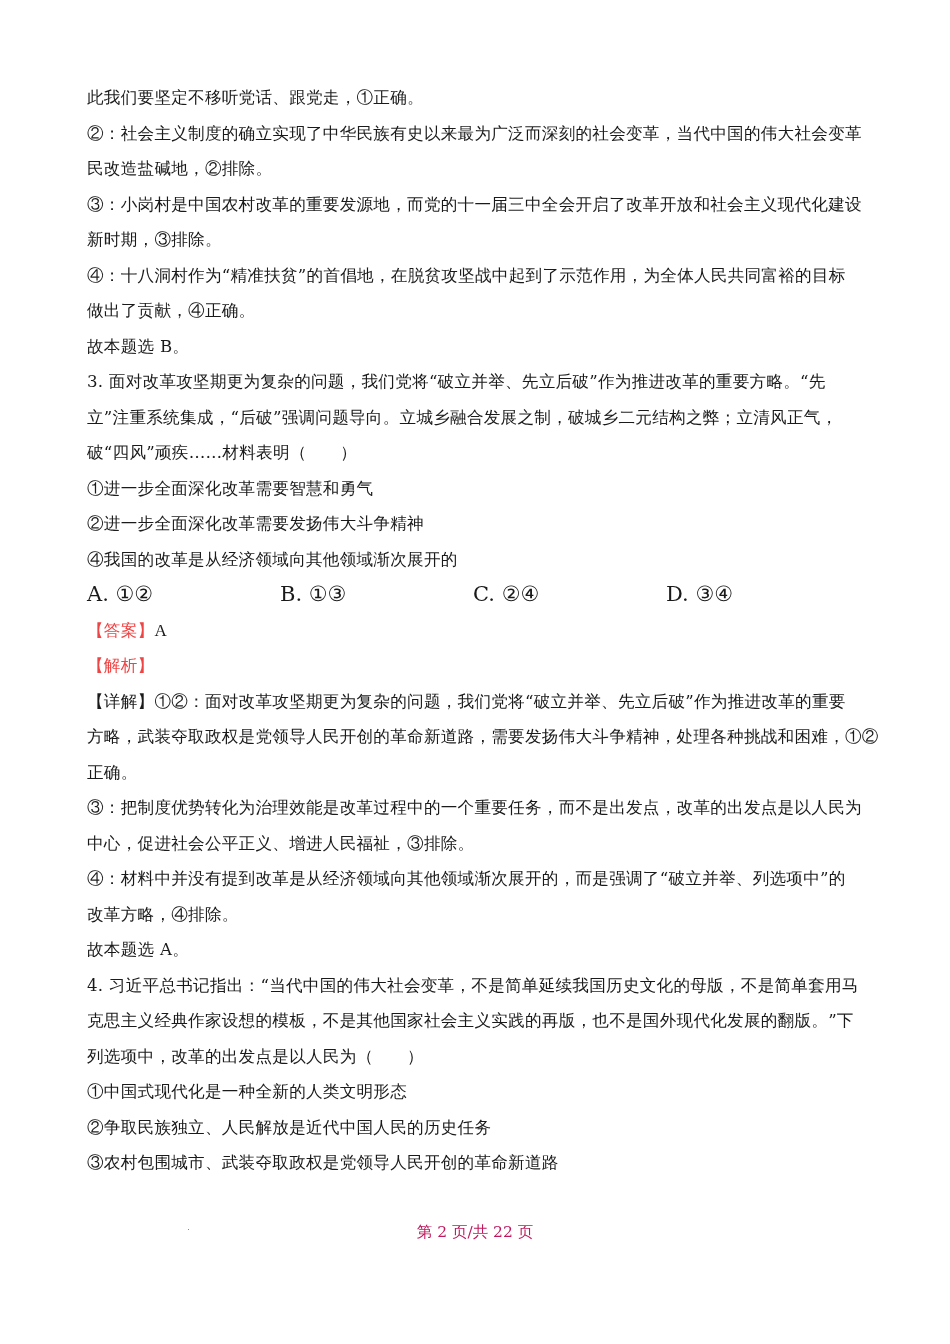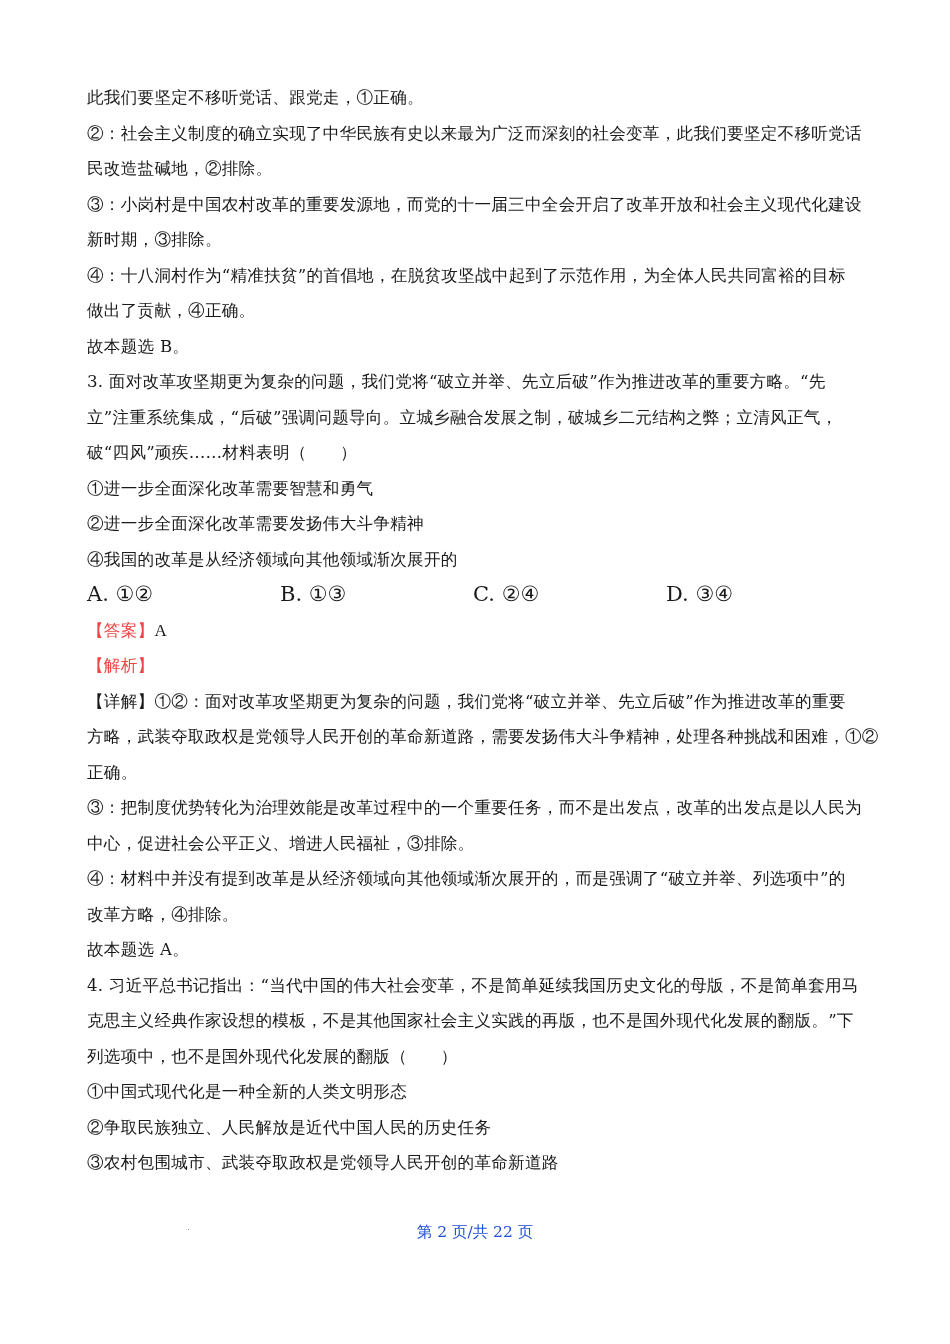--- a/index.html
+++ b/index.html
@@ -44,39 +44,39 @@
       font-family: "Liberation Serif", serif;
       font-size: 17px;
     }
     .footer {
       position: absolute;
       top: 1222px;
       left: 0;
       width: 950px;
       text-align: center;
       font-size: 15.5px;
-      color: #1d4ed8;
+      color: #be185d;
     }
     .dot {
       position: absolute;
       left: 188px;
       top: 1229px;
       width: 1px;
       height: 1px;
       background: #888;
     }
   </style>
 </head>
 <body>
 
 <div class="page">
 
   <div>
     <div class="line">此我们要坚定不移听党话、跟党走，①正确。</div>
-    <div class="line">②：社会主义制度的确立实现了中华民族有史以来最为广泛而深刻的社会变革，此我们要坚定不移听党话</div>
+    <div class="line">②：社会主义制度的确立实现了中华民族有史以来最为广泛而深刻的社会变革，当代中国的伟大社会变革</div>
     <div class="line">民改造盐碱地，②排除。</div>
     <div class="line">③：小岗村是中国农村改革的重要发源地，而党的十一届三中全会开启了改革开放和社会主义现代化建设</div>
     <div class="line">新时期，③排除。</div>
     <div class="line">④：十八洞村作为“精准扶贫”的首倡地，在脱贫攻坚战中起到了示范作用，为全体人民共同富裕的目标</div>
     <div class="line">做出了贡献，④正确。</div>
     <div class="line">故本题选 B。</div>
   </div>
 
   <div>
     <div class="line">3. 面对改革攻坚期更为复杂的问题，我们党将“破立并举、先立后破”作为推进改革的重要方略。“先</div>
@@ -110,21 +110,21 @@
     <div class="line">③：把制度优势转化为治理效能是改革过程中的一个重要任务，而不是出发点，改革的出发点是以人民为</div>
     <div class="line">中心，促进社会公平正义、增进人民福祉，③排除。</div>
     <div class="line">④：材料中并没有提到改革是从经济领域向其他领域渐次展开的，而是强调了“破立并举、列选项中”的</div>
     <div class="line">改革方略，④排除。</div>
     <div class="line">故本题选 A。</div>
   </div>
 
   <div>
     <div class="line">4. 习近平总书记指出：“当代中国的伟大社会变革，不是简单延续我国历史文化的母版，不是简单套用马</div>
     <div class="line">克思主义经典作家设想的模板，不是其他国家社会主义实践的再版，也不是国外现代化发展的翻版。”下</div>
-    <div class="line">列选项中，也不是国外现代化发展的翻版（　　）</div>
+    <div class="line">列选项中，改革的出发点是以人民为（　　）</div>
     <div class="line">①中国式现代化是一种全新的人类文明形态</div>
     <div class="line">②争取民族独立、人民解放是近代中国人民的历史任务</div>
     <div class="line">③农村包围城市、武装夺取政权是党领导人民开创的革命新道路</div>
   </div>
 
 </div>
 
 <div class="dot"></div>
 <div class="footer">第 2 页/共 22 页</div>
 

